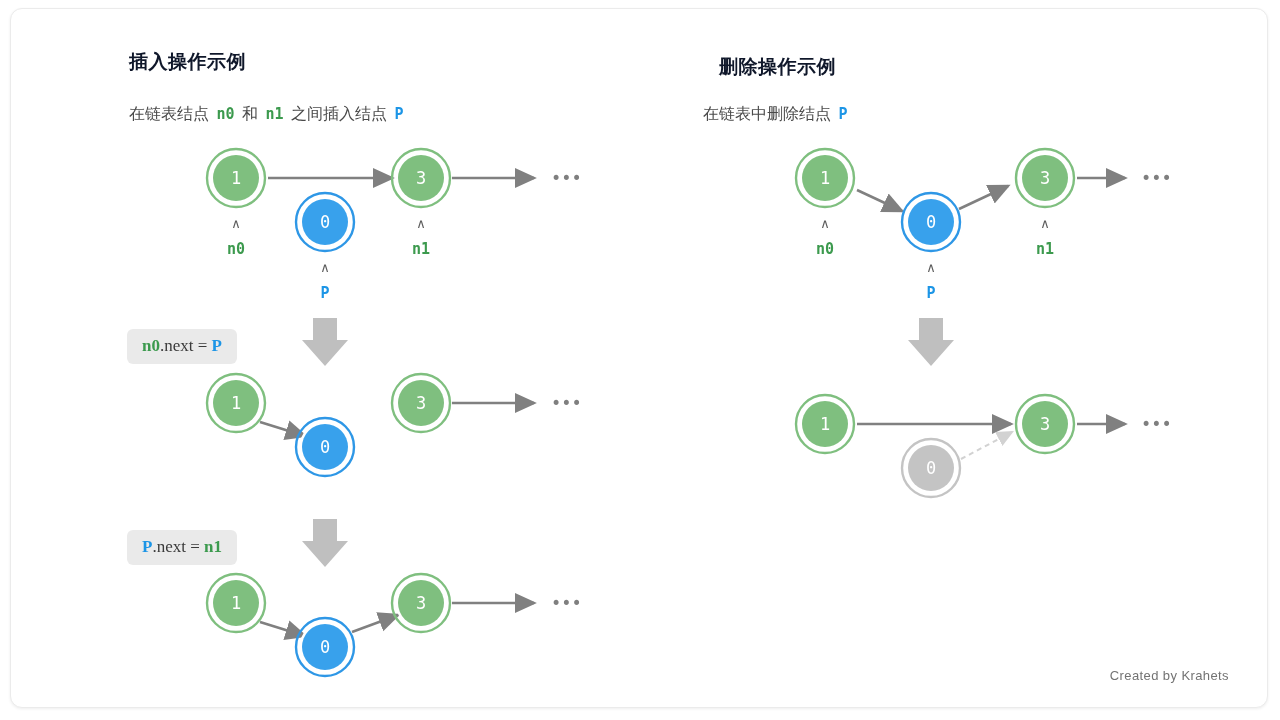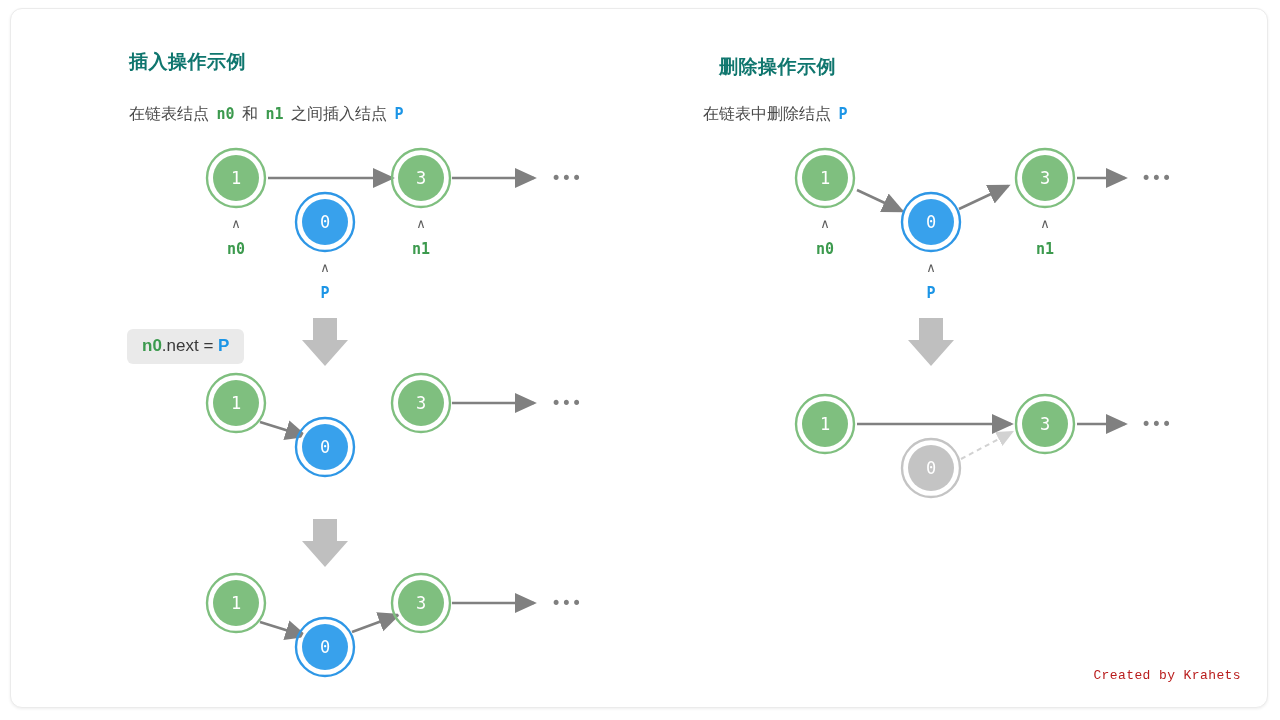--- a/index.html
+++ b/index.html
@@ -26,21 +26,21 @@
     box-sizing: border-box;
   }
   .panel { position: absolute; top: 0; height: 100%; }
   #panel-insert { left: 0; width: 640px; }
   #panel-delete { left: 640px; width: 640px; }
 
   .panel-title {
     position: absolute;
     font-size: 19px;
     font-weight: bold;
-    color: #0f766e;
+    color: #0f172a;
     letter-spacing: 0.5px;
     white-space: nowrap;
   }
   .panel-subtitle {
     position: absolute;
     font-size: 16px;
     color: #4a4a4a;
     white-space: nowrap;
     margin-top: 20px;
   }
@@ -81,36 +81,36 @@
     fill: #5e5e5e;
   }
   .dots { fill: #7f7f7f; }
 
   
   .code-chip {
     position: absolute;
     background: #eaeaea;
     border-radius: 6px;
     padding: 7px 15px 8px 15px;
-    font-family: Liberation Sans, sans-serif;
+    font-family: Liberation Serif, serif;
     font-size: 17px;
     color: #3a3a3a;
     white-space: pre;
     line-height: 1.2;
   }
   .code-chip .g { color: #3c9a4e; font-weight: bold; }
   .code-chip .b { color: #1c95e6; font-weight: bold; }
 
   #credit {
     position: absolute;
-    right: 26px;
+    right: 38px;
     bottom: 24px;
-    font-family: Liberation Mono, monospace;
+    font-family: Liberation Sans, sans-serif;
     font-size: 13px;
-    color: #b91c1c;
+    color: #737373;
     letter-spacing: 0.4px;
   }
 </style>
 </head>
 <body>
 
 <div id="card">
 
   <div class="panel" id="panel-insert">
     <div class="panel-title" style="left:118px; top:40px;">插入操作示例</div>
@@ -118,20 +118,21 @@
       <span>在链表结点</span>
       <span class="mono g">n0</span>
       <span>和</span>
       <span class="mono g">n1</span>
       <span>之间插入结点</span>
       <span class="mono b">P</span>
     </div>
 
     <div class="code-chip" style="left:116px; top:320px;"><span class="g">n0</span><span>.next = </span><span class="b">P</span></div>
 
+    <div class="code-chip" style="left:116px; top:521px;"><span class="b">P</span><span>.next = </span><span class="g">n1</span></div>
   </div>
 
   <div class="panel" id="panel-delete">
     <div class="panel-title" style="left:68px; top:45px;">删除操作示例</div>
     <div class="panel-subtitle" style="left:52px; top:75px;">
       <span>在链表中删除结点</span>
       <span class="mono b">P</span>
     </div>
 
   </div>

